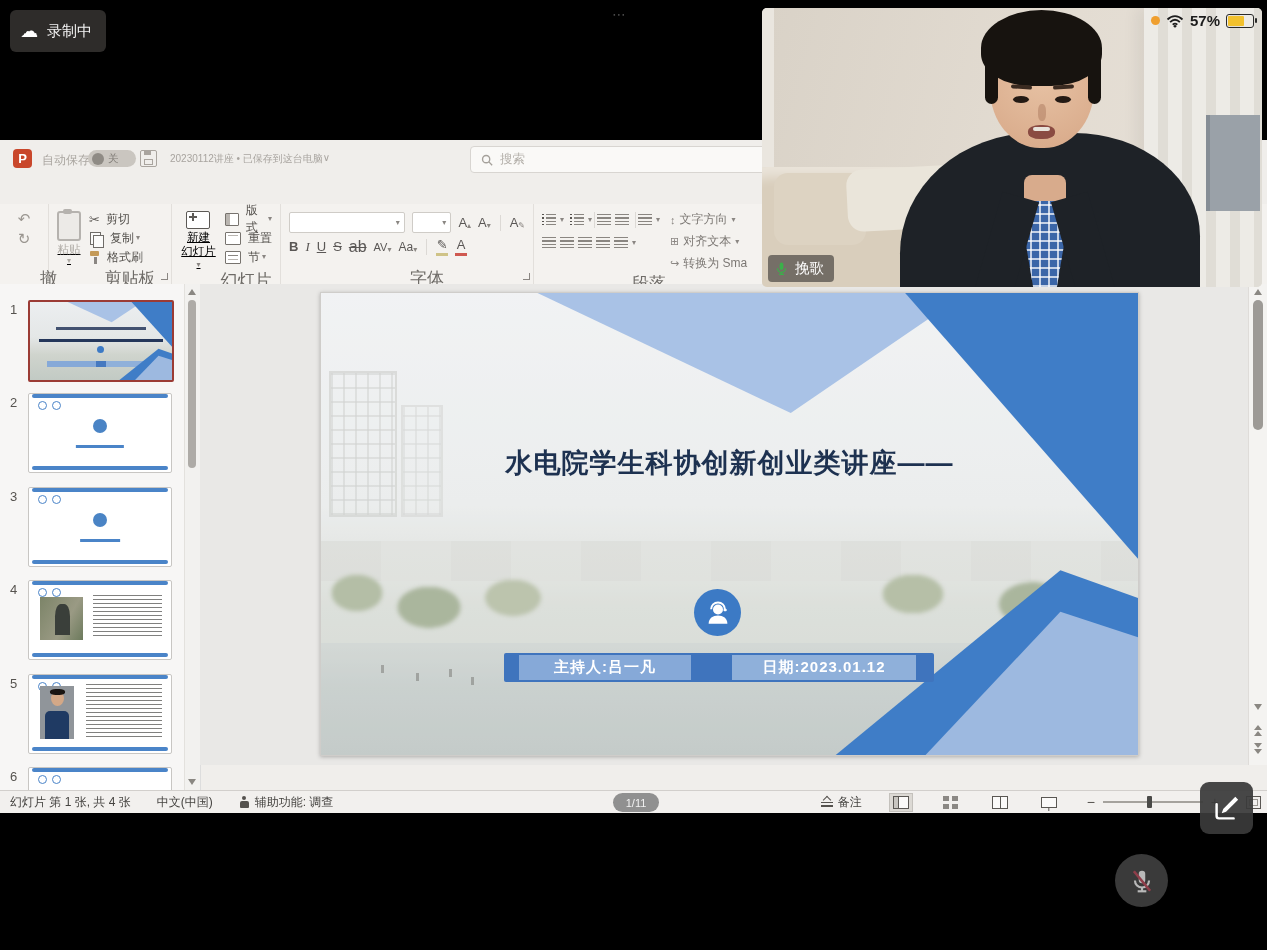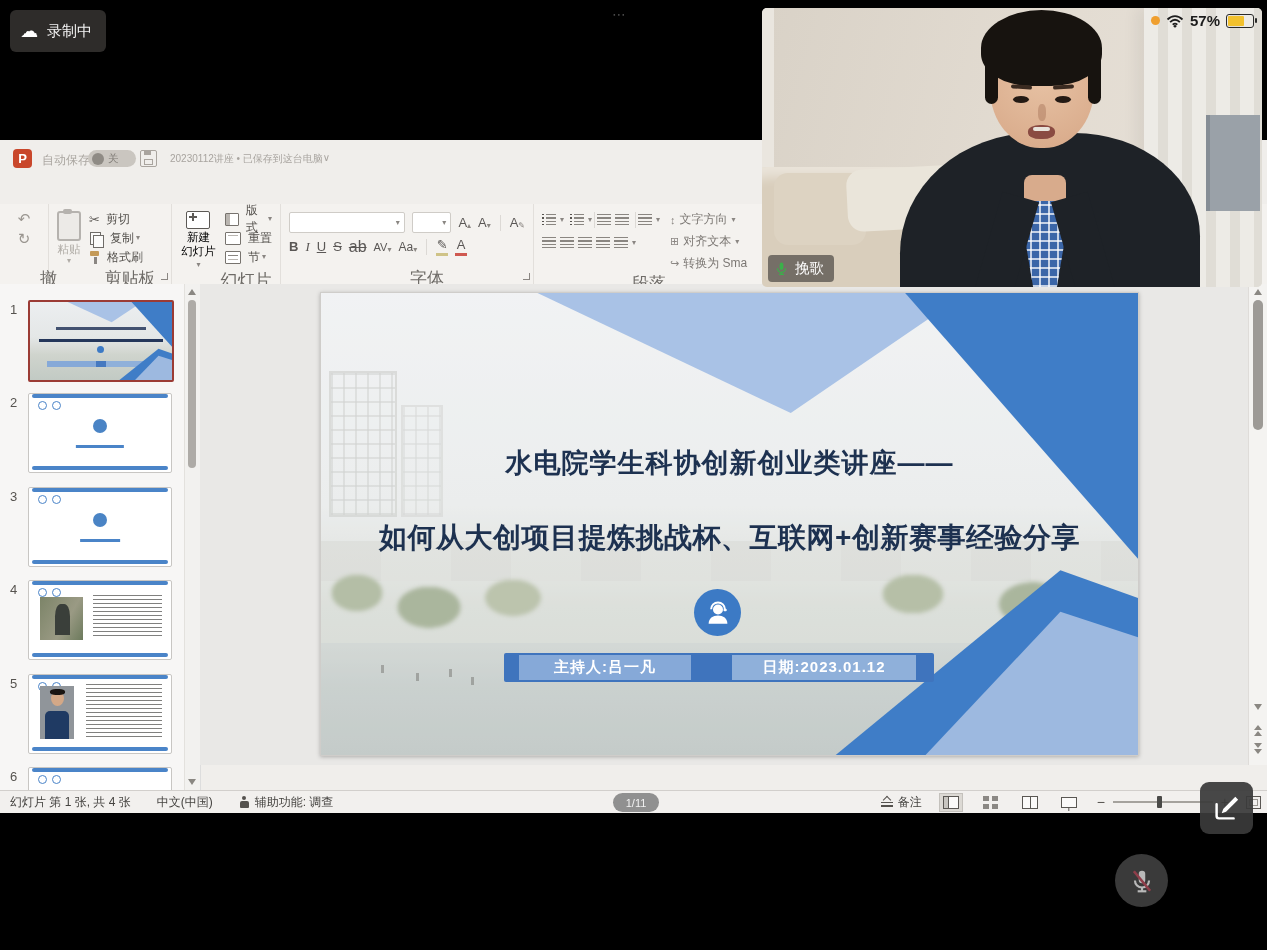--- a/index.html
+++ b/index.html
@@ -44,21 +44,21 @@
   .tab{display:flex;align-items:center;padding:0 1px;}
   .tab.active{color:#b7472a;font-weight:bold;border-bottom:3px solid #b7472a;}
 
   .ribbon{position:absolute;left:0;top:64px;right:0;height:80px;background:#f4f2ef;
           border-bottom:1px solid #d7d4d0;display:flex;}
   .group{height:100%;border-right:1px solid #e2dfdb;display:flex;flex-direction:column;position:relative;}
   .gbody{flex:1;display:flex;padding:7px 8px 0;}
   .glabel{height:17px;text-align:center;font-size:17px;color:#6e6b67;padding-left:40px;}
   .dlg{position:absolute;right:3px;bottom:4px;width:6px;height:6px;border-right:1.4px solid #8a8682;
        border-bottom:1.4px solid #8a8682;}
-  .bigbtn{display:flex;flex-direction:column;align-items:center;gap:2px;margin-right:8px;}
+  .bigbtn{display:flex;flex-direction:column;align-items:center;gap:2px;margin-right:8px;text-decoration:underline;}
   .bigbtn .blabel{font-size:11.5px;line-height:12px;text-align:center;}
   .smallcol{display:flex;flex-direction:column;justify-content:flex-start;gap:3px;}
   .srow{display:flex;align-items:center;height:16px;font-size:12px;color:#55524e;gap:2px;}
   .caret{font-size:8px;color:#8a8682;line-height:8px;}
   .grey{color:#b0aca6;}
   .undo-ic{font-size:15px;color:#9a9690;line-height:16px;}
   .clipico{width:20px;height:26px;border:2px solid #b5b2ae;border-radius:3px;background:#eceae7;position:relative;}
   .clipico i{position:absolute;top:-4px;left:4px;width:9px;height:5px;background:#b5b2ae;border-radius:2px;}
   .ico-cut{font-size:13px;color:#5f5c58;margin-right:4px;}
   .ico-copy{width:9px;height:11px;border:1.4px solid #6f6c68;background:#fbfbfa;position:relative;margin:0 7px 0 1px;}
@@ -177,21 +177,21 @@
 
   
   .statusbar{position:absolute;left:0;top:650px;right:0;height:22px;background:#f2f0ee;
              border-top:1px solid #d2cfcc;font-size:12px;color:#454340;display:flex;align-items:center;}
   .sb-left{display:flex;align-items:center;gap:26px;padding-left:10px;}
   .sb-acc{display:flex;align-items:center;gap:5px;}
   .acc-ico{width:11px;height:12px;position:relative;}
   .acc-ico i{position:absolute;left:3.5px;top:0;width:4px;height:4px;border-radius:50%;background:#55524e;}
   .acc-ico em{position:absolute;left:1px;top:4.5px;width:9px;height:7px;background:#55524e;
               border-radius:2px 2px 1px 1px;}
-  .sb-right{position:absolute;right:6px;top:0;height:100%;display:flex;align-items:center;gap:17px;justify-content:space-between;}
+  .sb-right{position:absolute;right:6px;top:0;height:100%;display:flex;align-items:center;gap:27px;justify-content:space-between;}
   .sb-notes{display:flex;align-items:center;gap:5px;}
   .notes-ico{width:12px;height:11px;position:relative;}
   .notes-ico i{position:absolute;left:0;right:0;top:5px;height:6px;
       background:repeating-linear-gradient(to bottom,#55524e 0 1.4px,transparent 1.4px 3.4px);}
   .notes-ico em{position:absolute;left:3px;top:0;width:5px;height:5px;border-left:1.4px solid #55524e;
       border-top:1.4px solid #55524e;transform:rotate(45deg);}
   .vwbtn{display:flex;align-items:center;justify-content:center;padding:2px 3px;}
   .vwbtn.sel{background:#dcd9d4;border:1px solid #c4c1bc;}
   .vw{width:16px;height:13px;border:1.4px solid #5a5753;background:#fbfaf9;position:relative;box-sizing:border-box;}
   .vw.normal i{position:absolute;left:0;top:0;bottom:0;width:4px;background:#c9c6c1;border-right:1px solid #5a5753;}
@@ -276,20 +276,27 @@
         <span class="tg-state">关</span>
       </div>
       <div class="save-ico">
           <i></i>
           <em></em>
         </div>
       <div class="doc-title">
         <span>20230112讲座 • 已保存到这台电脑</span>
         <span>∨</span>
       </div>
+      <div class="search">
+        <svg width="12" height="12" viewBox="0 0 14 14">
+          <circle cx="6" cy="6" r="4.2" fill="none" stroke="#a5a19b" stroke-width="1.6"></circle>
+          <line x1="9.2" y1="9.2" x2="13" y2="13" stroke="#a5a19b" stroke-width="1.6"></line>
+        </svg>
+        <span>搜索</span>
+      </div>
     </div>
 
 
     <div class="ribbon">
 
       <div class="group" style="width:48px;">
         <div class="gbody" style="flex-direction:column;align-items:center;gap:4px;">
           <span class="undo-ic">↶</span>
           <span class="undo-ic">↻</span>
         </div>
@@ -556,21 +563,20 @@
             <i style="left:462px;top:372px;"></i>
         </div>
         <div class="wash"></div>
       </div>
       <div class="tri-top-light"></div>
       <div class="tri-top-right"></div>
       <div class="tri-br-dark"></div>
       <div class="tri-br-light"></div>
 
       <div class="s-title1">水电院学生科协创新创业类讲座——</div>
-      <div class="s-title2">如何从大创项目提炼挑战杯、互联网+创新赛事经验分享</div>
 
       <div class="s-avatar">
         <svg viewBox="0 0 24 24" width="30" height="30">
           <circle cx="12" cy="9.2" r="4" fill="#fff"></circle>
           <path d="M4.5 20.5c0-4.4 3.4-6.6 7.5-6.6s7.5 2.2 7.5 6.6z" fill="#fff"></path>
           <path d="M6.5 9a5.5 5.5 0 0 1 11 0" fill="none" stroke="#fff" stroke-width="1.6"></path>
           <rect x="16.4" y="8.6" width="2.6" height="2" rx="0.9" fill="#fff"></rect>
         </svg>
       </div>
       <div class="s-strip"></div>

